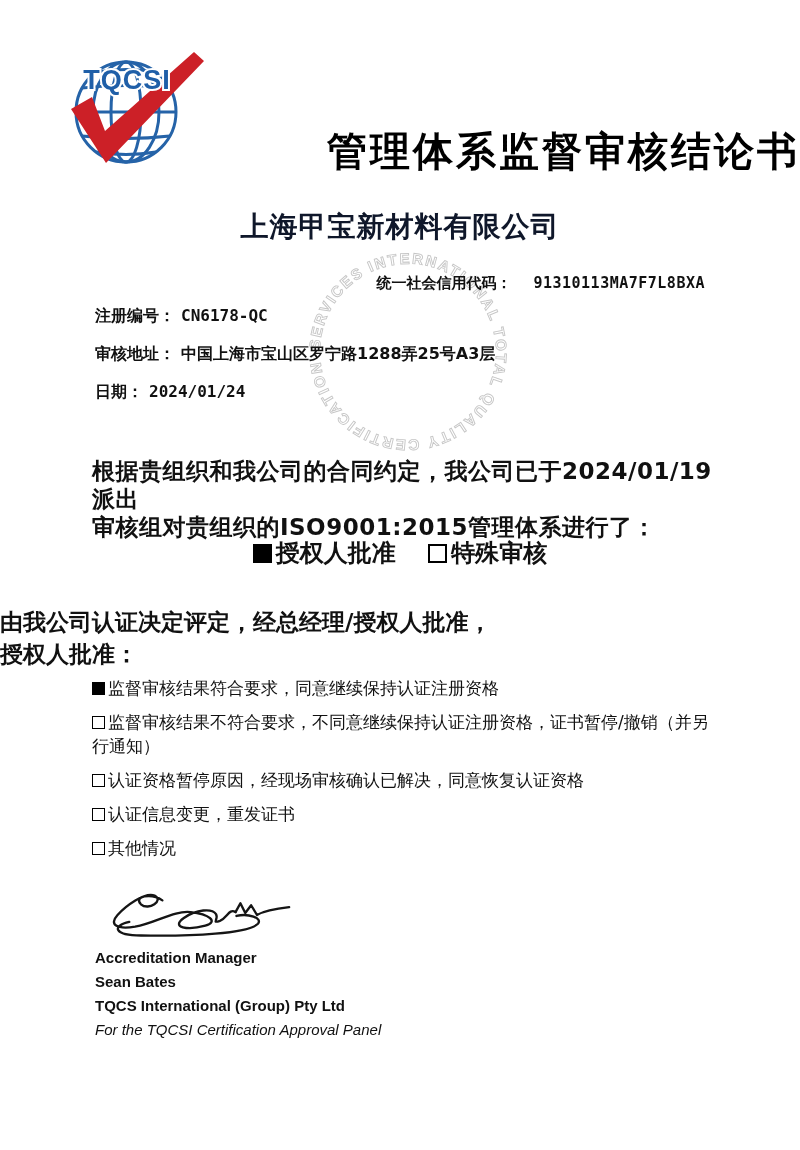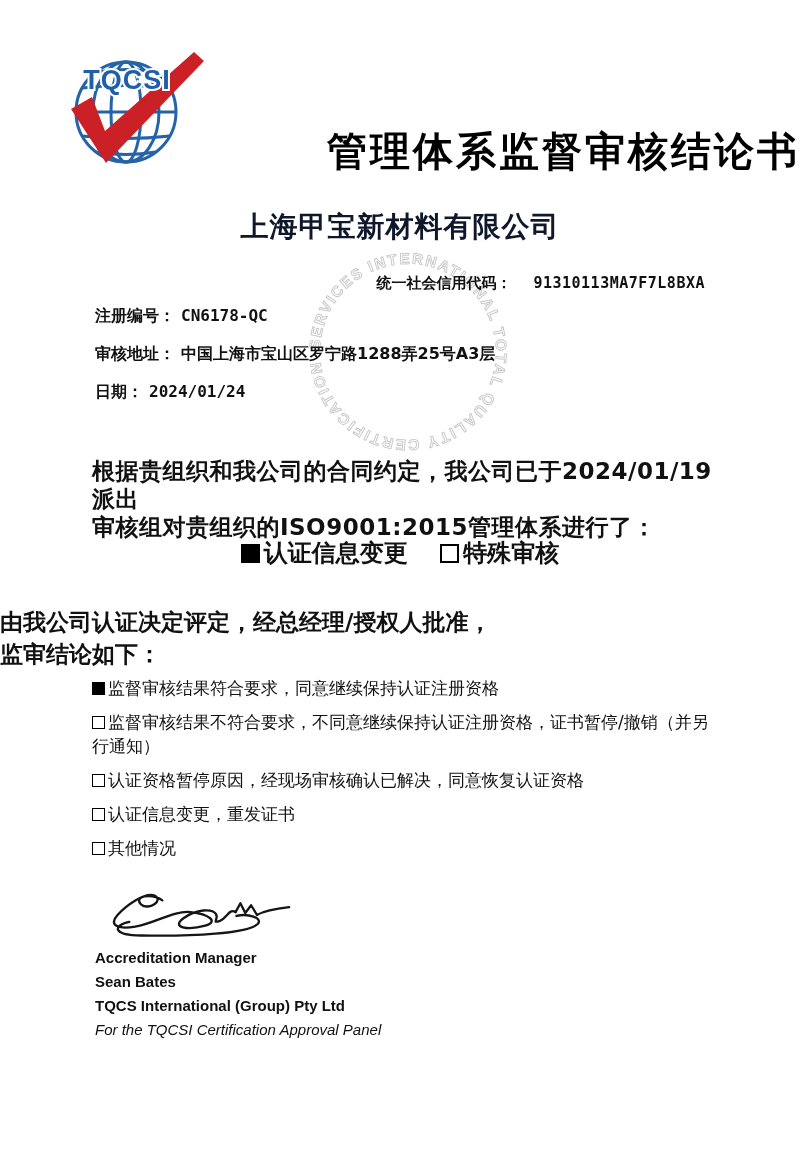--- a/index.html
+++ b/index.html
@@ -138,27 +138,27 @@
         <span>日期：</span><span class="value latin">2024/01/24</span>
       </div>
     </div>
 
     <div class="intro">
       <div>根据贵组织和我公司的合同约定，我公司已于2024/01/19派出</div>
       <div>审核组对贵组织的ISO9001:2015管理体系进行了：</div>
     </div>
 
     <div class="audit-types">
-      <span class="opt"><span class="cb filled"></span><span>认证信息变更</span></span>
+      <span class="opt"><span class="cb filled"></span><span>授权人批准</span></span>
       <span class="opt"><span class="cb"></span><span>特殊审核</span></span>
     </div>
 
     <div class="approval">
       <div>由我公司认证决定评定，经总经理/授权人批准，</div>
-      <div>监审结论如下：</div>
+      <div>授权人批准：</div>
     </div>
 
     <div class="conclusions">
       <div class="conclusion-row"><span class="cb small filled"></span><span>监督审核结果符合要求，同意继续保持认证注册资格</span></div>
       <div class="conclusion-row"><span class="cb small"></span><span>监督审核结果不符合要求，不同意继续保持认证注册资格，证书暂停/撤销（并另行通知）</span></div>
       <div class="conclusion-row"><span class="cb small"></span><span>认证资格暂停原因，经现场审核确认已解决，同意恢复认证资格</span></div>
       <div class="conclusion-row"><span class="cb small"></span><span>认证信息变更，重发证书</span></div>
       <div class="conclusion-row"><span class="cb small"></span><span>其他情况</span></div>
     </div>
 

